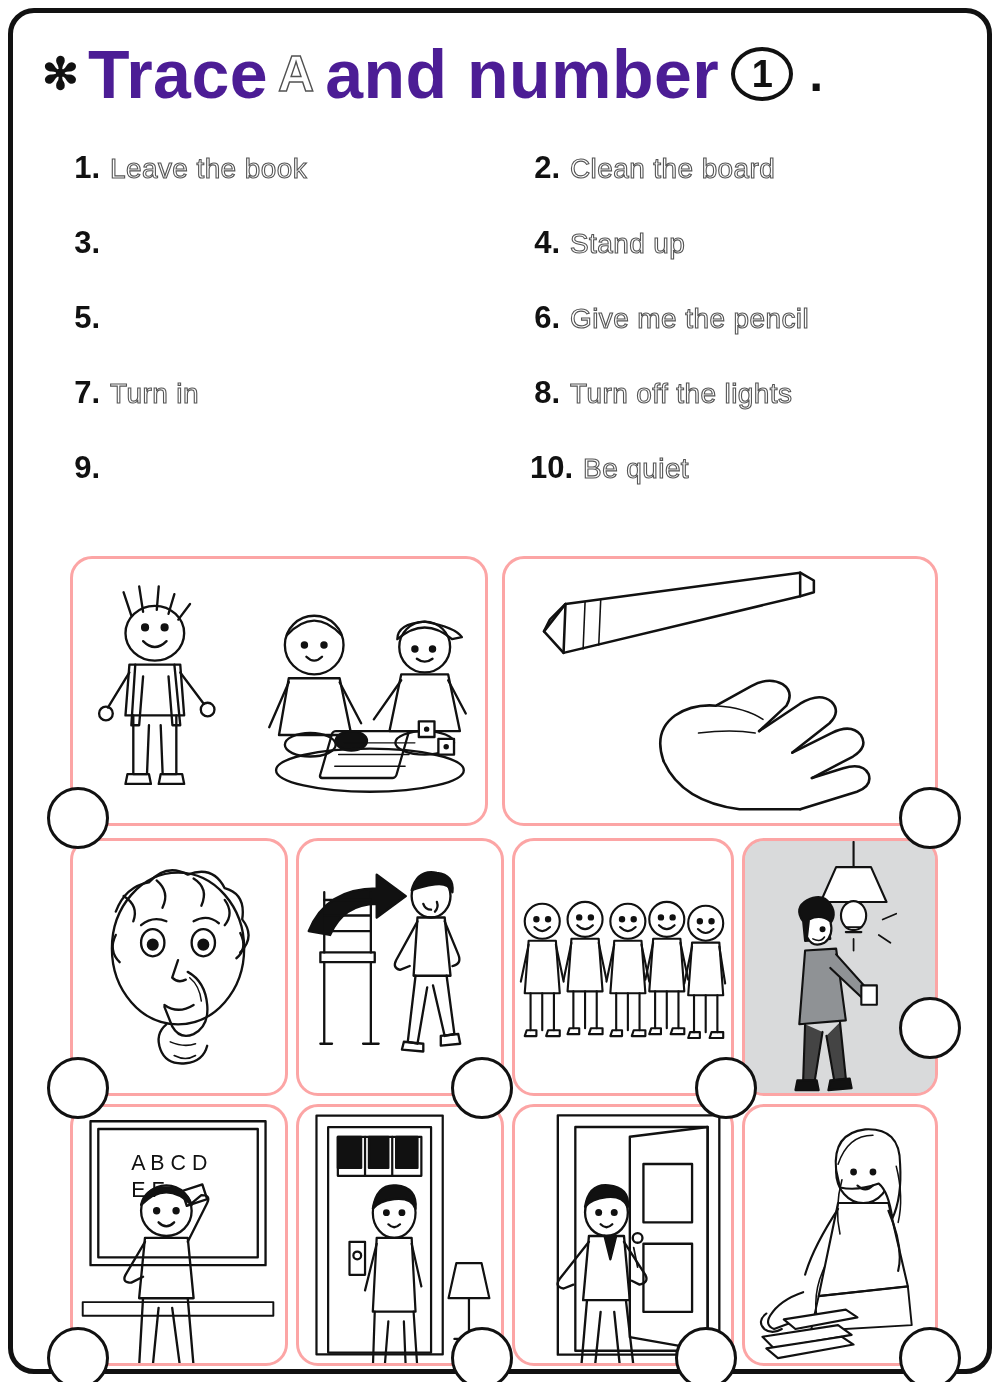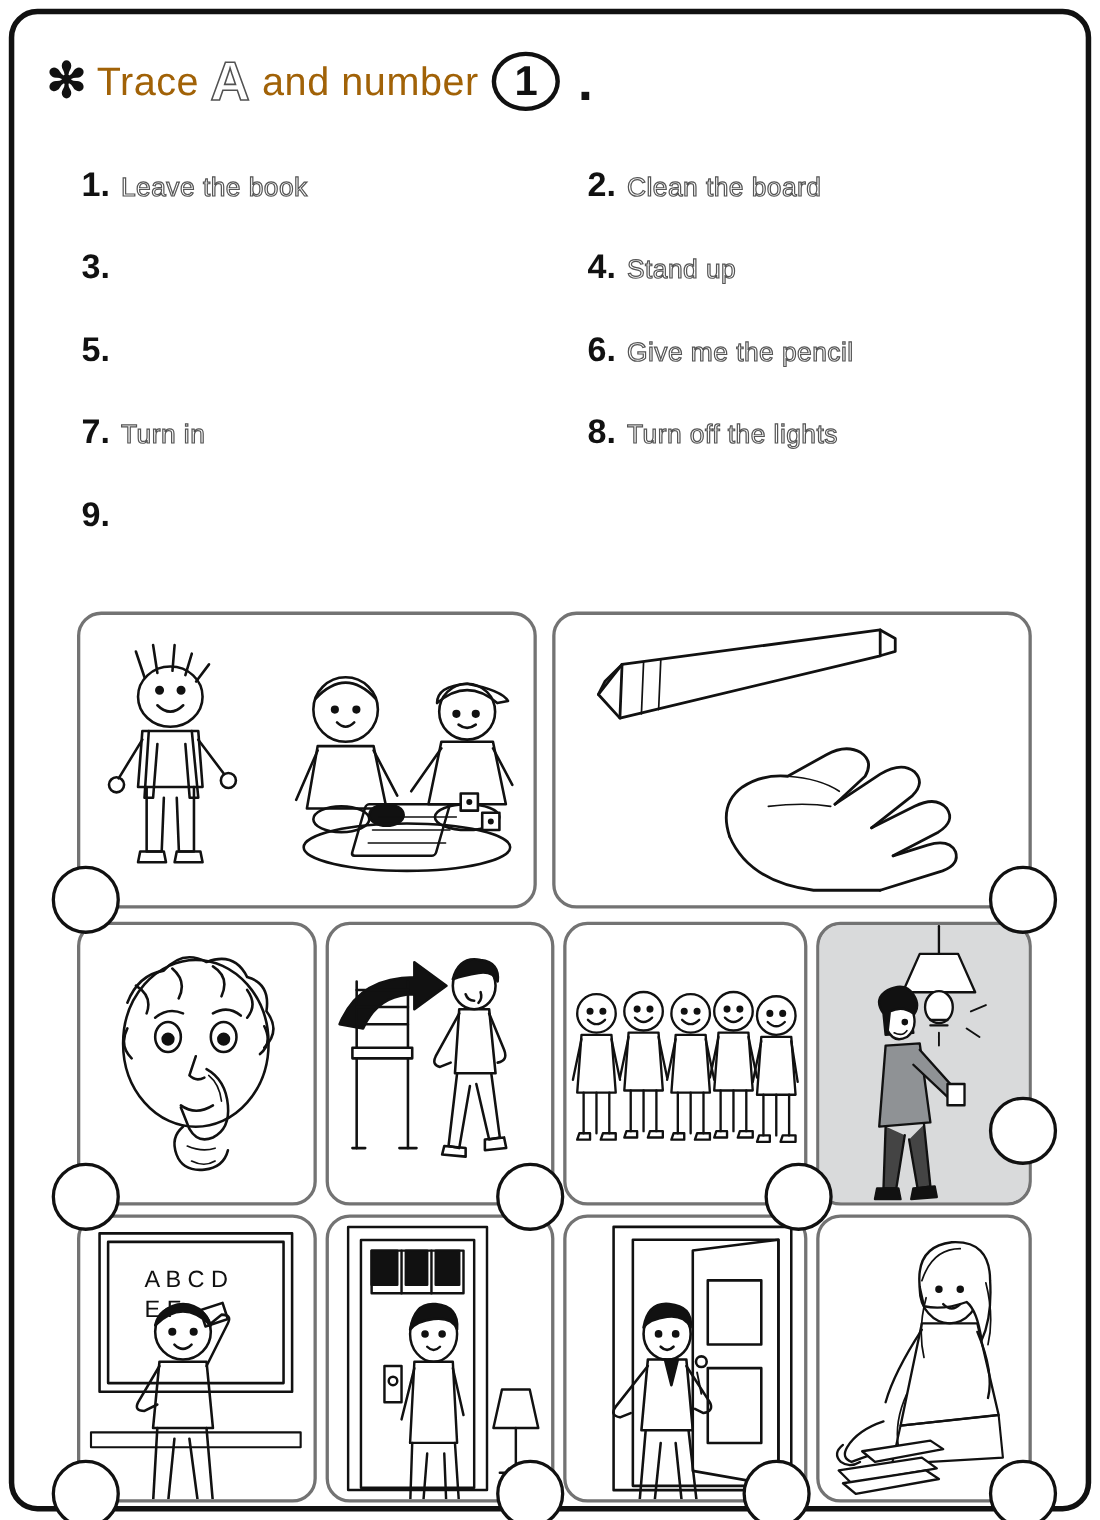--- a/index.html
+++ b/index.html
@@ -41,23 +41,23 @@
     gap: 10px;
   }
   .title-star {
     font-size: 44px;
     font-weight: bold;
     color: #111;
     line-height: 1;
     letter-spacing: -1px;
   }
   .title-word {
-    font-size: 36px;
-    font-weight: normal;
-    color: #a16207;
+    font-size: 68px;
+    font-weight: bold;
+    color: #4c1d95;
     letter-spacing: 0.5px;
   }
   .title-trace-letter {
     font-size: 50px;
     font-weight: bold;
     color: #ffffff;
     -webkit-text-stroke: 1.6px #111;
     text-shadow:
       0 0 0 #111;
     letter-spacing: 1px;
@@ -107,38 +107,38 @@
     gap: 10px;
   }
   .item-num {
     font-size: 31px;
     font-weight: bold;
     color: #111;
     min-width: 30px;
     text-align: right;
   }
   .item-text {
-    font-size: 24px;
+    font-size: 28px;
     color: #ffffff;
     -webkit-text-stroke: 1.1px #555;
     letter-spacing: 0.4px;
     font-family: "Liberation Sans", sans-serif;
   }
 
   
   .pics {
     position: absolute;
     left: 62px;
     top: 556px;
     right: 62px;
     bottom: 28px;
   }
   .pic {
     position: absolute;
-    border: 3px solid #737373;
+    border: 3px solid #fca5a5;
     border-radius: 22px;
     background: #fff;
     box-sizing: border-box;
     overflow: visible;
   }
   .pic .art {
     position: absolute;
     inset: 0;
     overflow: hidden;
     border-radius: 20px;
@@ -201,20 +201,24 @@
     <div class="list-item">
       <span class="item-num">7.</span>
       <span class="item-text">Turn in</span>
     </div>
     <div class="list-item">
       <span class="item-num">8.</span>
       <span class="item-text">Turn off the lights</span>
     </div>
     <div class="list-item">
       <span class="item-num">9.</span>
+    </div>
+    <div class="list-item">
+      <span class="item-num">10.</span>
+      <span class="item-text">Be quiet</span>
     </div>
   </div>
 
   <div class="pics">
 
     <div class="pic" style="left:8px; top:0px; width:418px; height:270px;">
       <div class="art">
         <svg viewBox="0 0 418 270" preserveAspectRatio="xMidYMid meet">
           <g fill="none" stroke="#111" stroke-width="2.4" stroke-linecap="round" stroke-linejoin="round">
 

